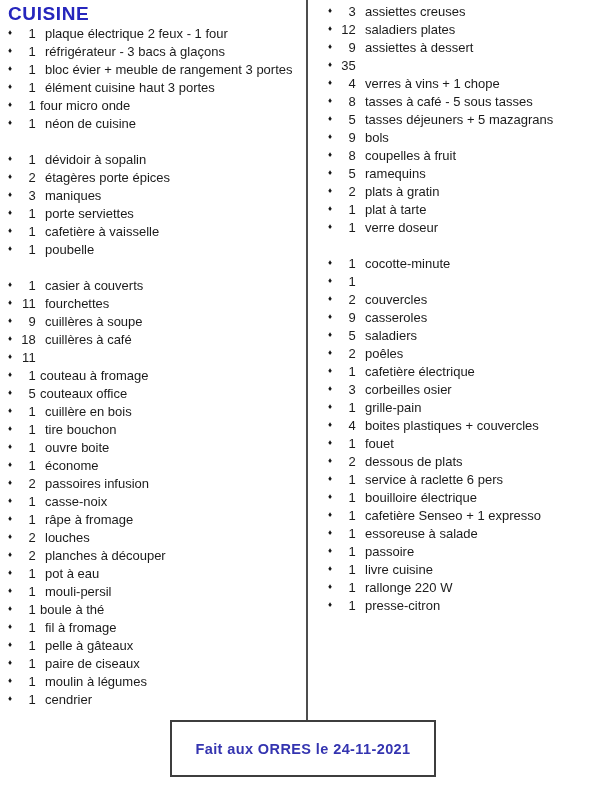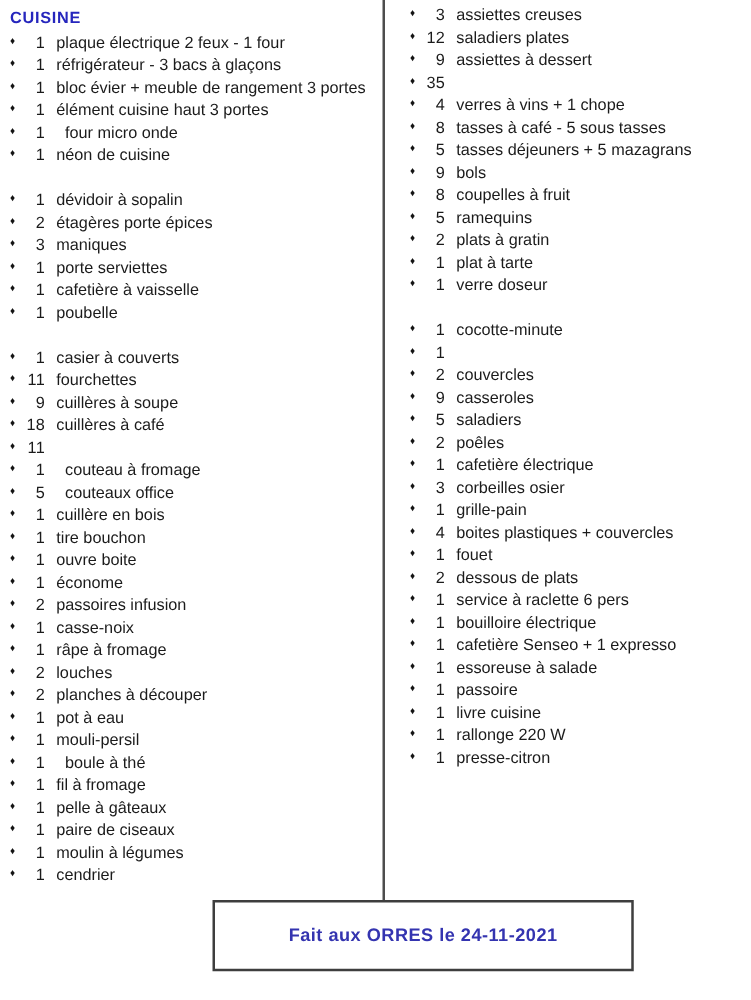--- a/index.html
+++ b/index.html
@@ -17,21 +17,21 @@
     color: var(--ink);
     position: relative;
     overflow: hidden;
   }
   .col { position: absolute; }
   #col-left  { left: 6px;   top: 4px;  width: 300px; }
   #col-right { left: 326px; top: 2px;  width: 272px; }
 
   .doc-title {
     height: 20px; line-height: 20px;
-    font-size: 13px; font-weight: bold;
+    font-size: 19px; font-weight: bold;
     color: var(--accent);
     letter-spacing: 0.6px;
     padding-left: 2px;
   }
   .group { margin-bottom: 18px; }
   .group:last-child { margin-bottom: 0; }
 
   .row {
     height: 18px;
     display: flex;
@@ -45,33 +45,33 @@
     color: #141414;
     text-align: left;
     padding-left: 2px;
   }
   .qty {
     width: 17px; flex: none;
     text-align: right;
     letter-spacing: 0.2px;
   }
   .label { margin-left: 9px; }
-  .row.tight .label { margin-left: 16px; }
+  .row.tight .label { margin-left: 4px; }
 
   .divider {
     position: absolute;
     left: 306px; top: 0;
     width: 2px; height: 720px;
     background: var(--rule);
   }
 
   .footer-box {
     position: absolute;
     left: 170px; top: 720px;
-    width: 337px; height: 57px;
+    width: 266px; height: 57px;
     border: 2px solid #3e3e3e;
     background: #ffffff;
     display: flex; align-items: center; justify-content: center;
   }
   .footer-text {
     color: var(--footer-blue);
     font-weight: bold;
     font-size: 14.5px;
     letter-spacing: 0.4px;
   }

